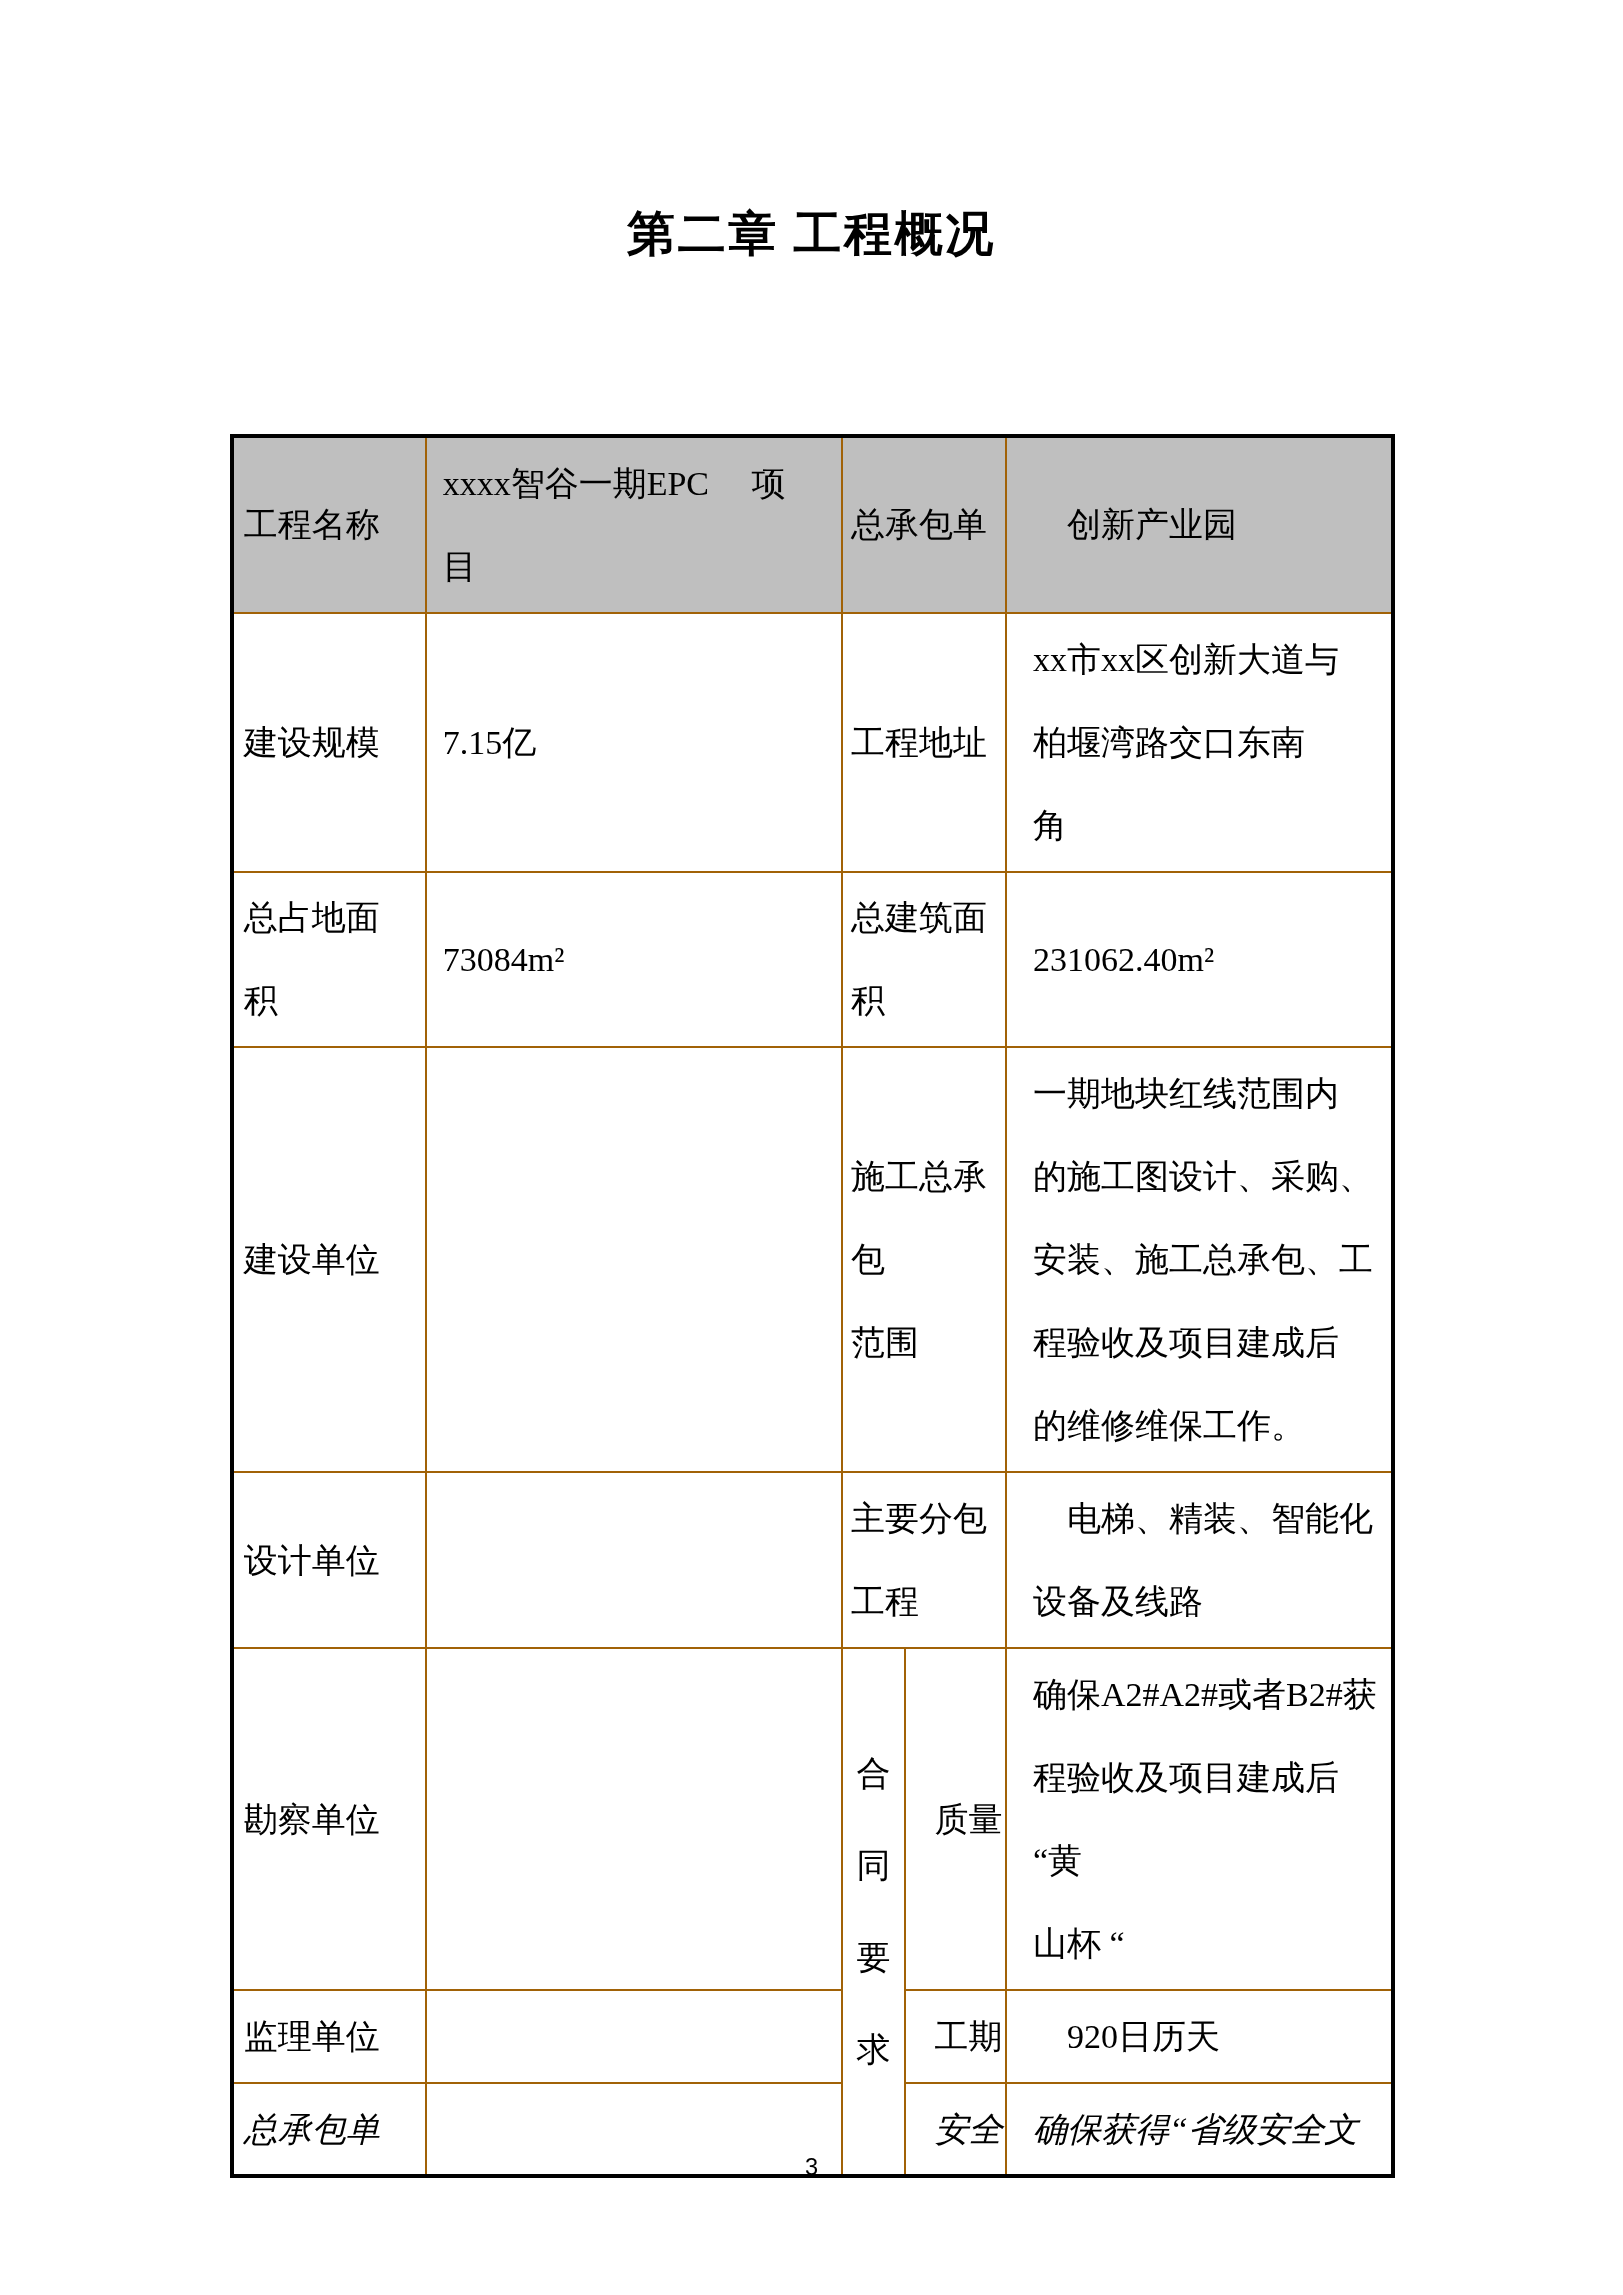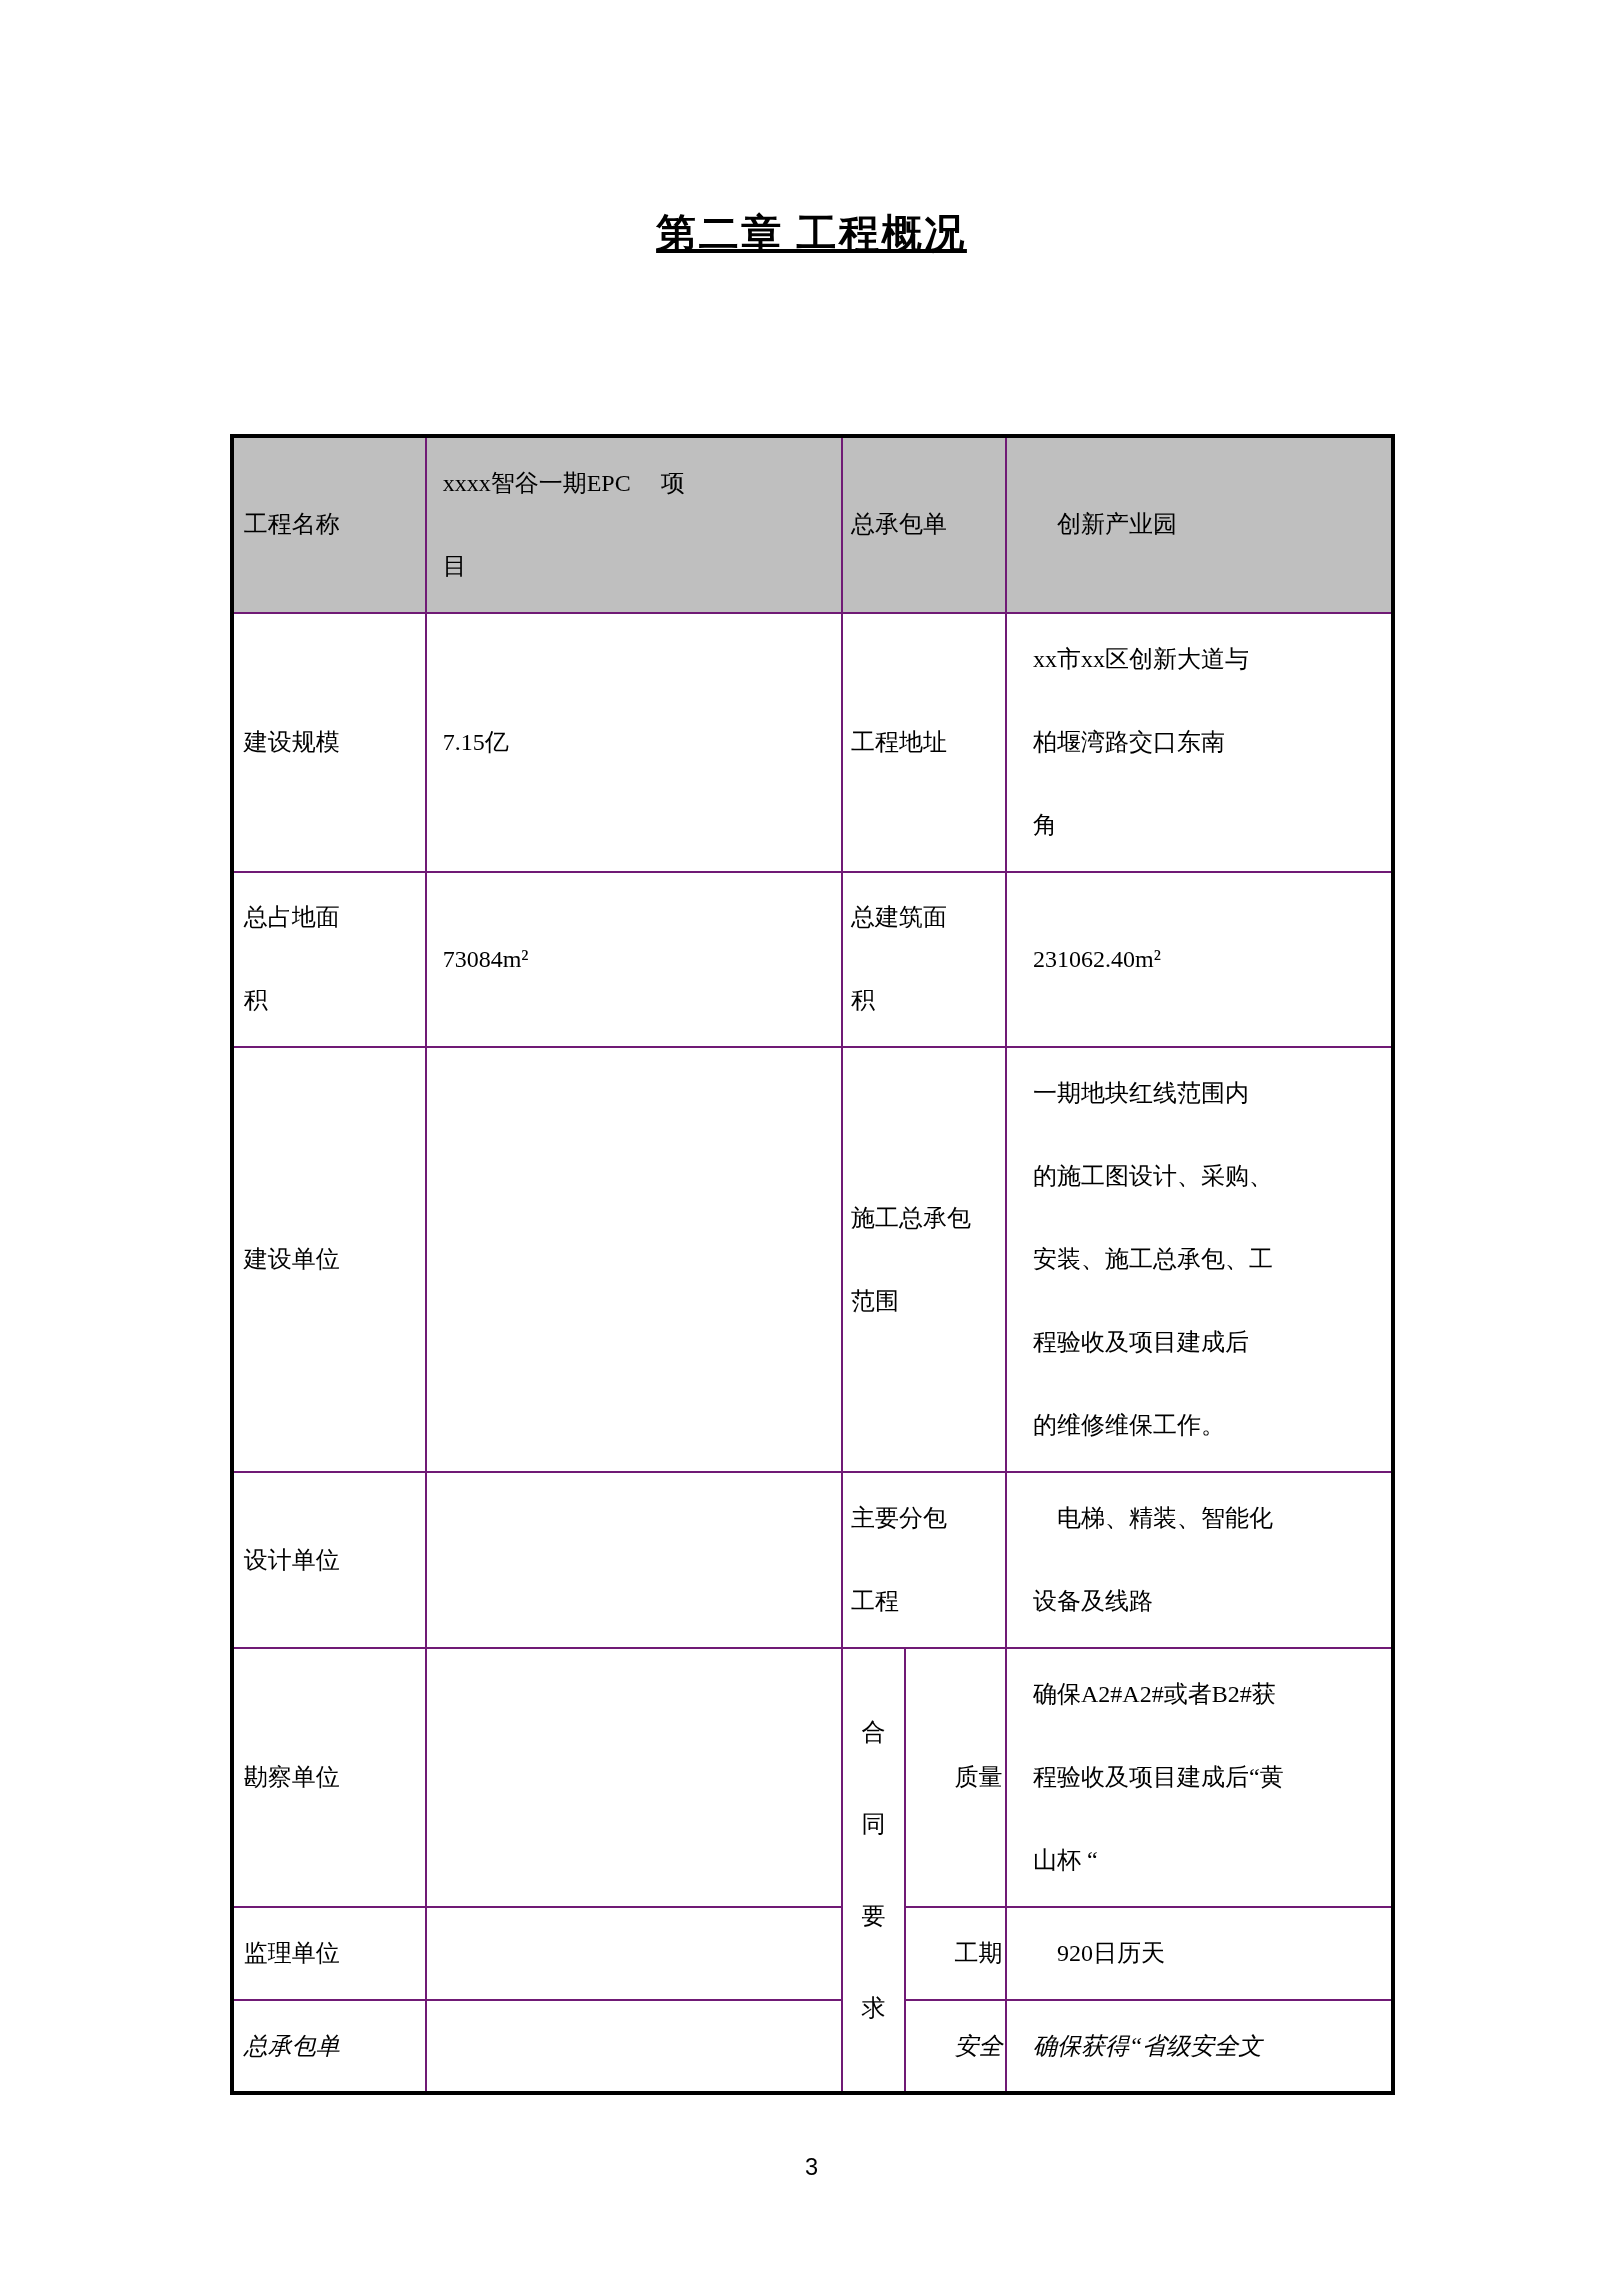--- a/index.html
+++ b/index.html
@@ -9,40 +9,39 @@
     font-family:"Liberation Serif","DejaVu Serif",serif;
     color:#000;
     position:relative;
   }
   .page{position:absolute;inset:0;background:#fff;}
 
   .doc-title{
     position:absolute;top:208px;left:0;right:0;
     margin:0;
     text-align:center;
-    font-size:40px;font-weight:bold;
+    font-size:48px;font-weight:bold;
     letter-spacing:2.6px;
     line-height:52px;
-    text-decoration:underline;
   }
   .section-heading{
     position:absolute;top:361px;left:243px;
     font-size:37px;letter-spacing:2.6px;line-height:46px;
   }
 
   table.overview-table{
     position:absolute;top:434px;left:230px;
     width:1161px;
     table-layout:fixed;
     border-collapse:collapse;
     border:4.6px solid #000;
   }
   .overview-table td{
-    border:2px solid #701a75;
-    font-size:24px;
+    border:2px solid #a16207;
+    font-size:34px;
     line-height:83px;
     vertical-align:middle;
     white-space:pre-wrap;
     word-break:break-all;
     padding:3.9px 9.2px;
     overflow:hidden;
   }
   .overview-table tr.r1{height:166px;}
   .overview-table tr.r2{height:256px;}
   .overview-table tr.r3{height:166px;}

